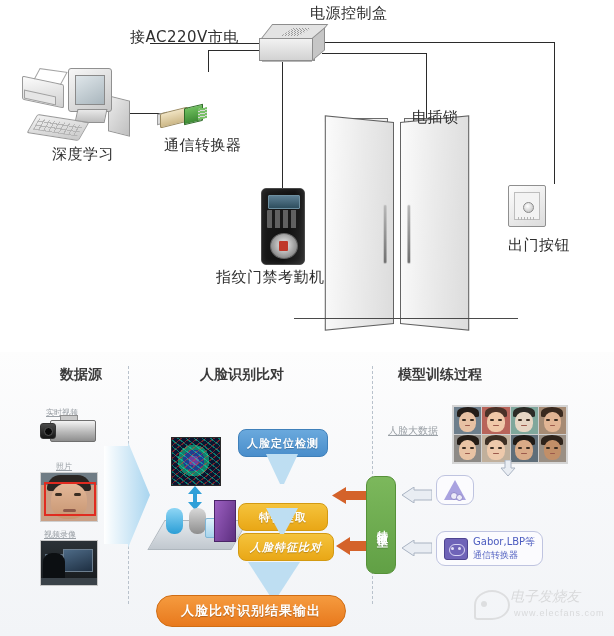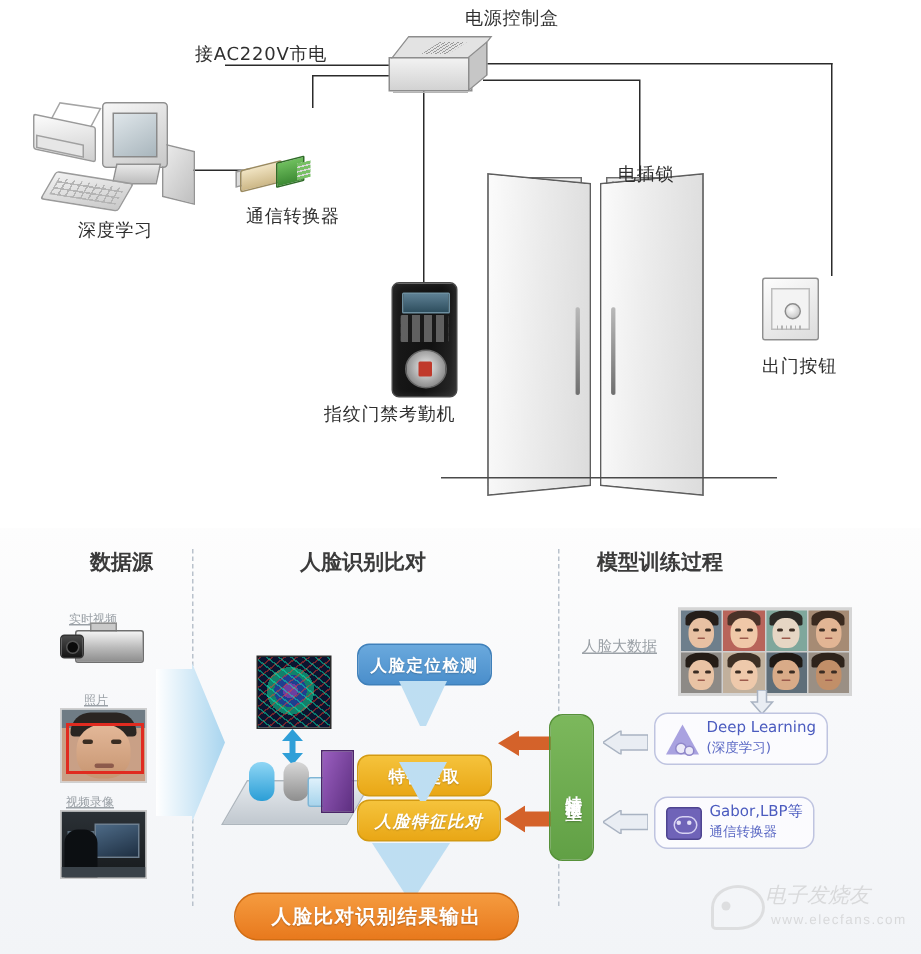--- a/index.html
+++ b/index.html
@@ -6,21 +6,21 @@
   body{
     width:614px;height:636px;
     background:#ffffff;
     font-family:"Liberation Sans","DejaVu Sans",sans-serif;
     overflow:hidden;
     position:relative;
   }
   
   #top-panel{position:absolute;left:0;top:0;width:614px;height:350px;background:#fff;}
   .cn{font-family:"DejaVu Sans","Liberation Sans",sans-serif;color:#2b2b2b;}
-  .lbl{position:absolute;font-size:12px;color:#2f2f2f;white-space:nowrap;letter-spacing:.5px;}
+  .lbl{position:absolute;font-size:15px;color:#2f2f2f;white-space:nowrap;letter-spacing:.5px;}
 
   
   .wire{position:absolute;background:#2b2b2b;}
   .wh{height:1px;}
   .wv{width:1px;}
 
   
   #power-box{position:absolute;left:259px;top:24px;width:64px;height:36px;}
   #power-box .top{position:absolute;left:0;top:0;width:54px;height:15px;background:#e3e3e3;
      border:1px solid #8d8d8d;transform:skewX(-38deg);transform-origin:bottom left;}
@@ -489,24 +489,20 @@
   <svg width="16" height="16" viewBox="0 0 16 16">
       <path d="M5,0 L11,0 L11,8 L15,8 L8,16 L1,8 L5,8 Z" fill="#e9edf3" stroke="#a9b3c2" stroke-width="1"></path>
     </svg>
 </div>
 
 <div class="rcard" id="card-dl">
   <span class="ic-tri">
       <span class="g1"></span>
       <span class="g2"></span>
     </span>
-  <span class="txt">
-    <span>Deep Learning</span><br>
-    <span class="sub">(深度学习)</span>
-  </span>
 </div>
 
 <div class="rcard" id="card-gabor">
   <span class="ic-sq">
       <span class="d d1"></span>
       <span class="d d2"></span>
     </span>
   <span class="txt">
     <span>Gabor,LBP等</span><br>
     <span class="sub">通信转换器</span>

